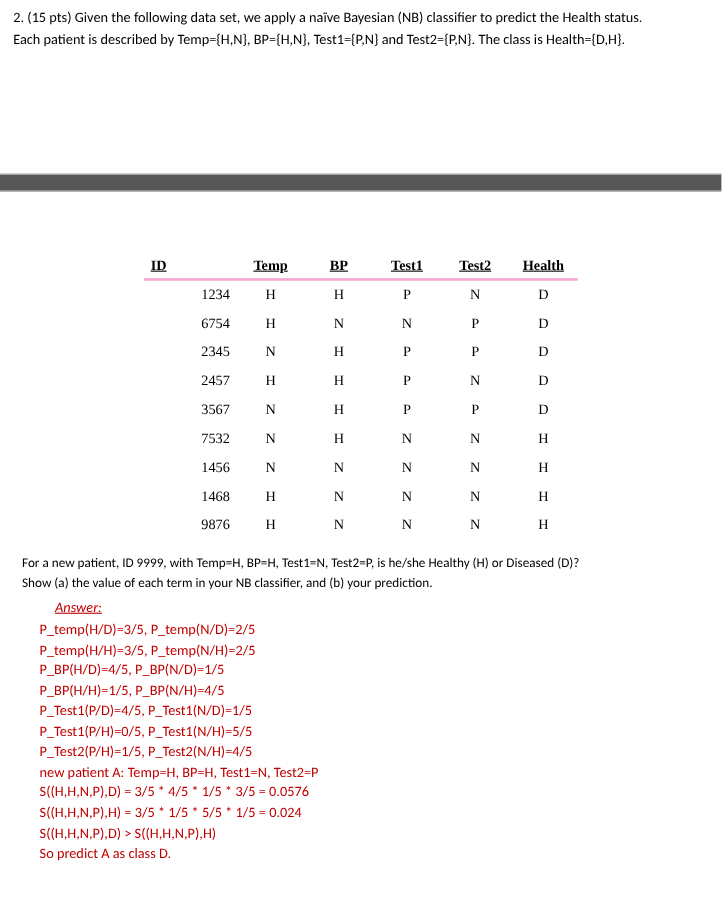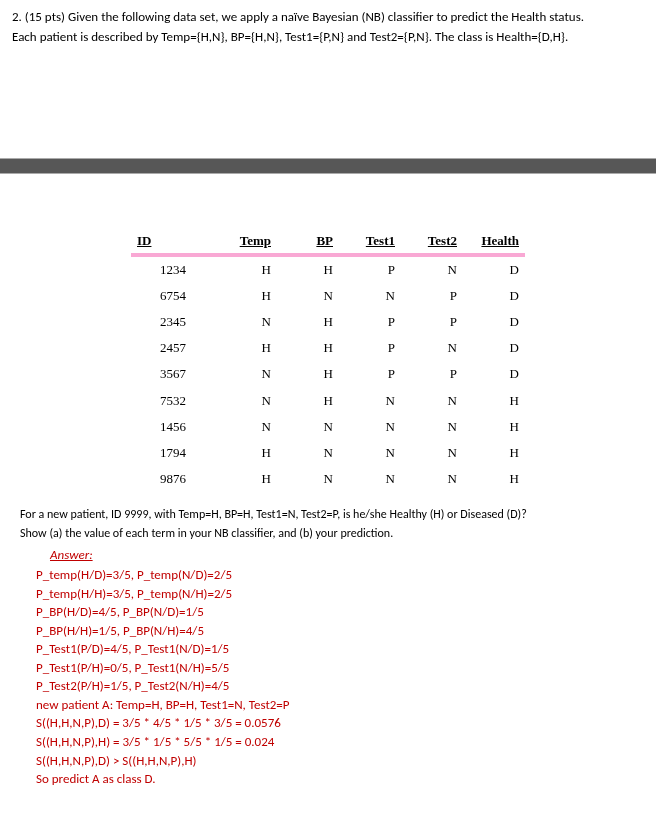--- a/index.html
+++ b/index.html
@@ -28,29 +28,29 @@
     }
     table {
       border-collapse: collapse;
       margin: 0 auto 14px auto;
       font-family: "Times New Roman", Times, serif;
       font-size: 13px;
     }
     th {
       text-align: left;
       font-weight: bold;
-      border-bottom: 4px solid #f9a8d4;
+      border-bottom: 2px solid #f9a8d4;
       padding: 2px 6px 2px 6px;
     }
     th.u { text-decoration: underline; }
     td {
       padding: 4px 6px 4px 6px;
-      text-align: center;
+      text-align: right;
     }
-    td.c, th.c { text-align: right; }
+    td.c, th.c { text-align: center; }
     .col-id { width: 84px; }
     .col-attr { width: 62px; }
     .prompt { margin: 0 0 2px 2px; font-size: 12px; }
     .answer-label {
       color: #c00000;
       text-decoration: underline;
       margin: 4px 0 2px 32px;
       display: block;
       font-style: italic;
     }
@@ -135,21 +135,21 @@
         </tr>
       <tr>
           <td>1456</td>
           <td class="c">N</td>
           <td class="c">N</td>
           <td class="c">N</td>
           <td class="c">N</td>
           <td class="c">H</td>
         </tr>
       <tr>
-          <td>1794</td>
+          <td>1468</td>
           <td class="c">H</td>
           <td class="c">N</td>
           <td class="c">N</td>
           <td class="c">N</td>
           <td class="c">H</td>
         </tr>
       <tr>
           <td>9876</td>
           <td class="c">H</td>
           <td class="c">N</td>

